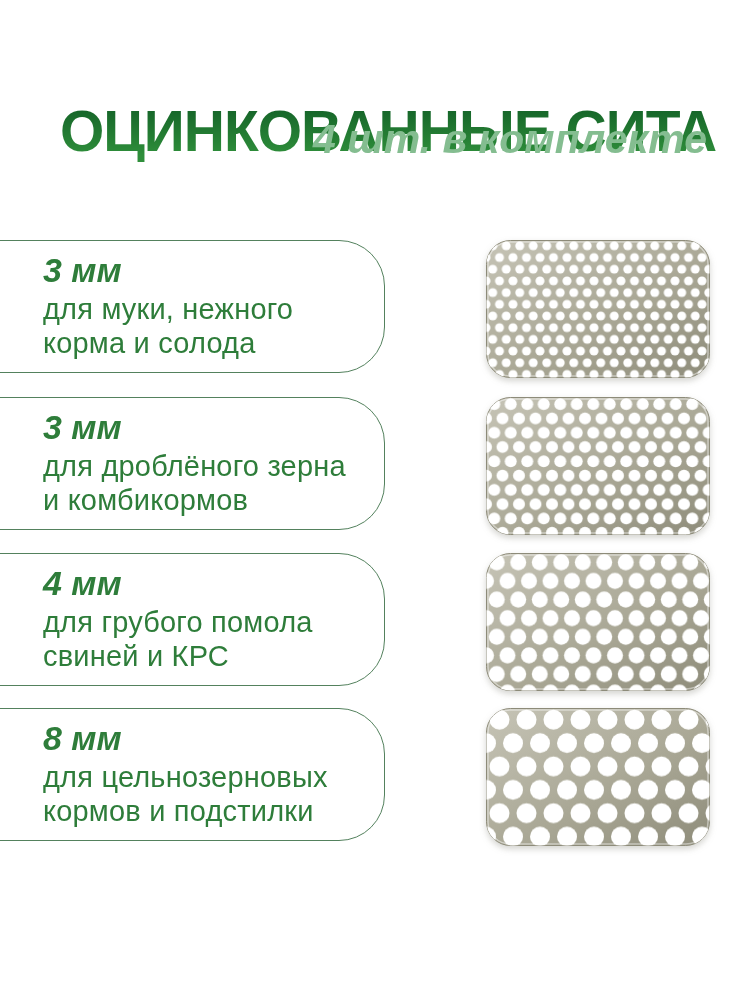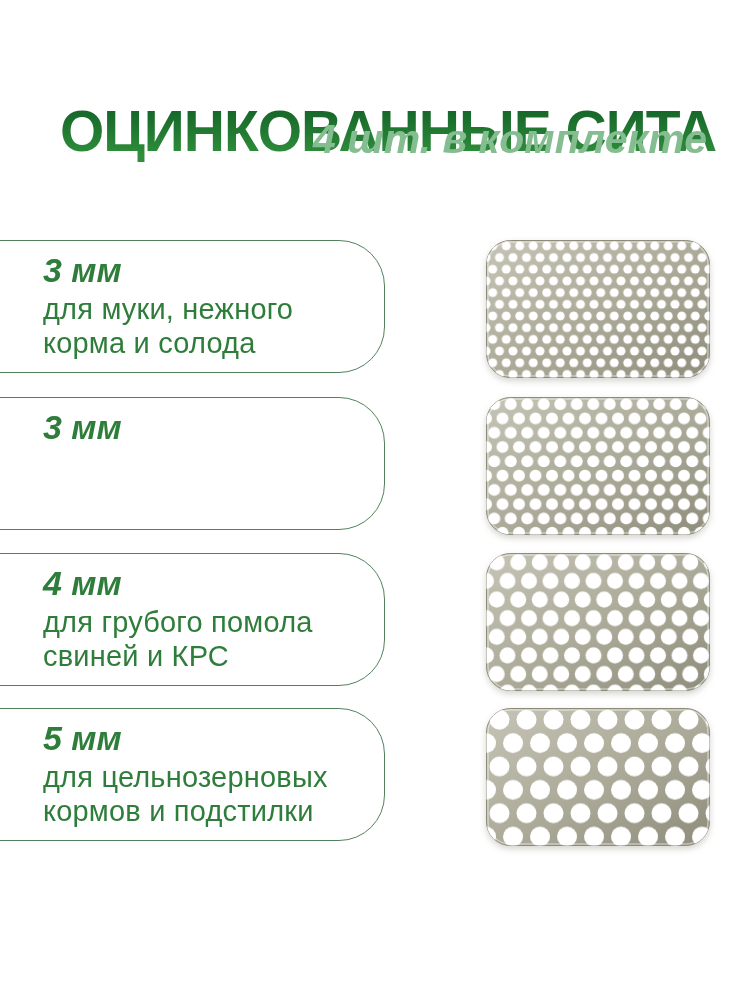--- a/index.html
+++ b/index.html
@@ -81,20 +81,24 @@
           <rect x="0.5" y="0.5" width="223" height="137" rx="24" fill="url(#m0)" stroke="#8d8b79" stroke-width="1"></rect>
           <rect x="0.5" y="0.5" width="223" height="137" rx="24" fill="url(#hp0)"></rect>
           <rect x="2" y="2" width="220" height="134" rx="22" fill="none" stroke="rgba(255,255,255,0.45)" stroke-width="1.5"></rect>
         </svg>
       </div>
   </section>
 
   <section class="row r2">
     <div class="card">
       <div class="size">3 мм</div>
+      <div class="desc">
+        <span>для дроблёного зерна</span><br>
+        <span>и комбикормов</span>
+      </div>
     </div>
     <div class="photo">
         <svg viewBox="0 0 224 138" width="224" height="138" aria-hidden="true">
           <defs>
             <linearGradient id="m1" x1="0" y1="0" x2="1" y2="1">
               <stop offset="0" stop-color="#c6c4b6"></stop>
               <stop offset="0.55" stop-color="#aaa896"></stop>
               <stop offset="1" stop-color="#8e8c7a"></stop>
             </linearGradient>
             <pattern id="hp1" width="16.5" height="28.58" patternUnits="userSpaceOnUse">
@@ -134,21 +138,21 @@
           </defs>
           <rect x="0.5" y="0.5" width="223" height="137" rx="24" fill="url(#m2)" stroke="#8d8b79" stroke-width="1"></rect>
           <rect x="0.5" y="0.5" width="223" height="137" rx="24" fill="url(#hp2)"></rect>
           <rect x="2" y="2" width="220" height="134" rx="22" fill="none" stroke="rgba(255,255,255,0.45)" stroke-width="1.5"></rect>
         </svg>
       </div>
   </section>
 
   <section class="row r4">
     <div class="card">
-      <div class="size">5 мм</div>
+      <div class="size">8 мм</div>
       <div class="desc">
         <span>для цельнозерновых</span><br>
         <span>кормов и подстилки</span>
       </div>
     </div>
     <div class="photo">
         <svg viewBox="0 0 224 138" width="224" height="138" aria-hidden="true">
           <defs>
             <linearGradient id="m3" x1="0" y1="0" x2="1" y2="1">
               <stop offset="0" stop-color="#c6c4b6"></stop>

